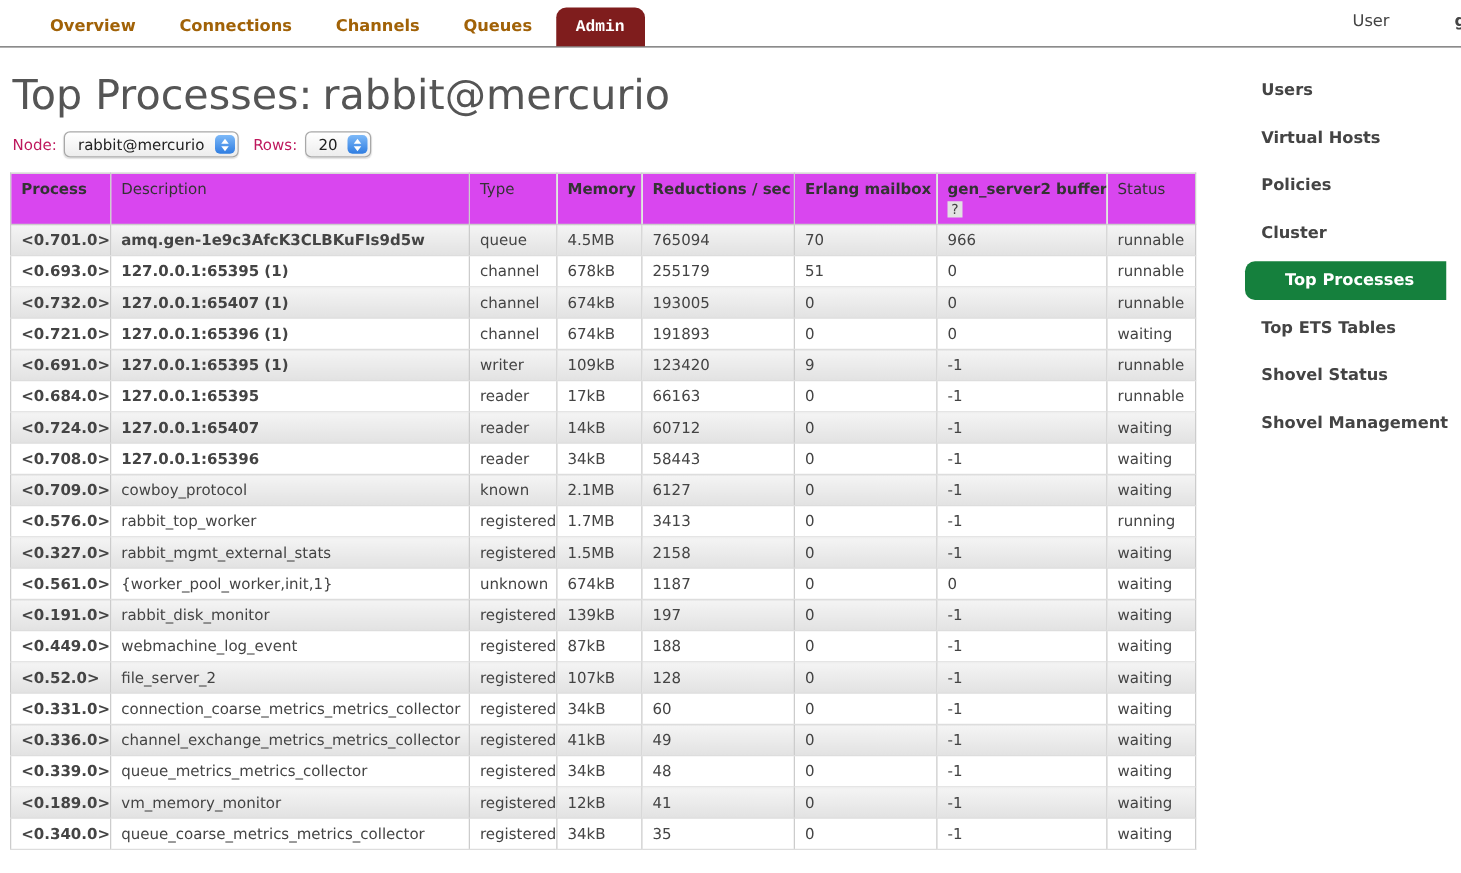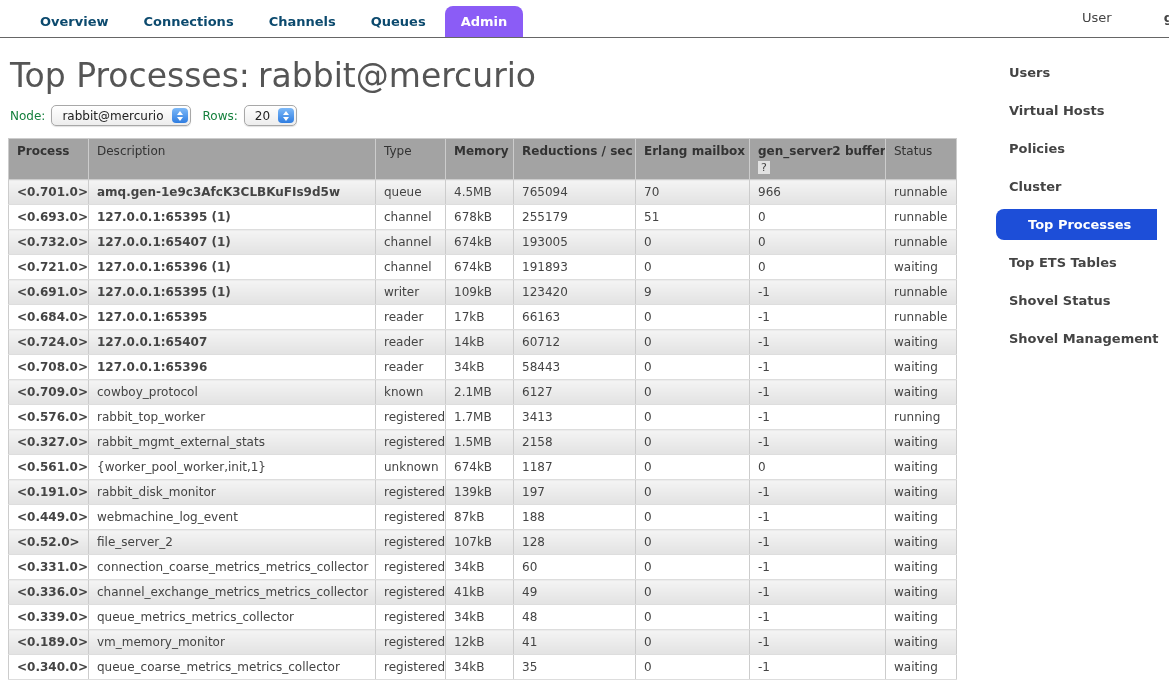--- a/index.html
+++ b/index.html
@@ -19,29 +19,30 @@
     border-bottom: 1px solid #666;
     padding-left: 24px;
     display: flex;
     align-items: flex-end;
   }
   .tab {
     display: inline-block;
     padding: 8px 16px;
     font-weight: bold;
     font-size: 13px;
-    color: #0c4a6e;
+    color: #a16207;
     cursor: pointer;
     white-space: nowrap;
     margin-right: 3px;
   }
   .tab.selected {
-    background: #8b5cf6;
+    background: #7f1d1d;
     color: #fff;
     border-radius: 8px 8px 0 0;
+    font-family: Liberation Mono, monospace;
   }
   .user-area {
     position: absolute;
     top: 6px;
     left: 1082px;
     font-size: 13px;
     white-space: nowrap;
     display: flex;
     align-items: center;
   }
@@ -66,21 +67,21 @@
     color: #555;
     margin: 18px 0 10px 2px;
   }
   h1.page-title .title-prefix { margin-right: 8px; }
   .controls {
     margin: 0 0 12px 2px;
     font-size: 12px;
     display: flex;
     align-items: center;
   }
-  .ctl-label { margin-right: 6px; color: #15803d; text-align: right; }
+  .ctl-label { margin-right: 6px; color: #be185d; text-align: right; }
   .select {
     position: relative;
     display: inline-flex;
     align-items: center;
     height: 21px;
     border: 1px solid #a8a8a8;
     border-radius: 5px;
     background: linear-gradient(#ffffff, #ededed);
     box-shadow: 0 1px 1px rgba(0,0,0,0.12);
     padding: 0 26px 0 10px;
@@ -124,21 +125,21 @@
   table.proc th, table.proc td {
     border: 1px solid #ccc;
     padding: 5px 8px;
     text-align: left;
     vertical-align: top;
     overflow: hidden;
     white-space: nowrap;
   }
   table.proc th {
     font-weight: normal;
-    background: #a3a3a3;
+    background: #d946ef;
     color: #333;
     height: 40px;
     margin-top: 41px;
   }
   table.proc td { border-top-color: #ddd; border-bottom-color: #ddd; }
   .bold { font-weight: bold; }
   tr.alt td { background: linear-gradient(#f4f4f4, #e2e2e2); }
   .help {
     display: inline-block;
     background: #e2e2e2;
@@ -167,21 +168,21 @@
     color: #444;
   }
   .side-item {
     padding: 8px 0 8px 13px;
     margin-bottom: 7px;
     cursor: pointer;
     border-radius: 8px 0 0 8px;
     white-space: nowrap;
   }
   .side-item.selected {
-    background: #1d4ed8;
+    background: #15803d;
     color: #fff;
     padding-left: 32px;
   }
 </style>
 </head>
 <body>
 
 <div class="topbar">
   <div class="tabbar" id="tabbar">
       <div class="tab">Overview</div>

